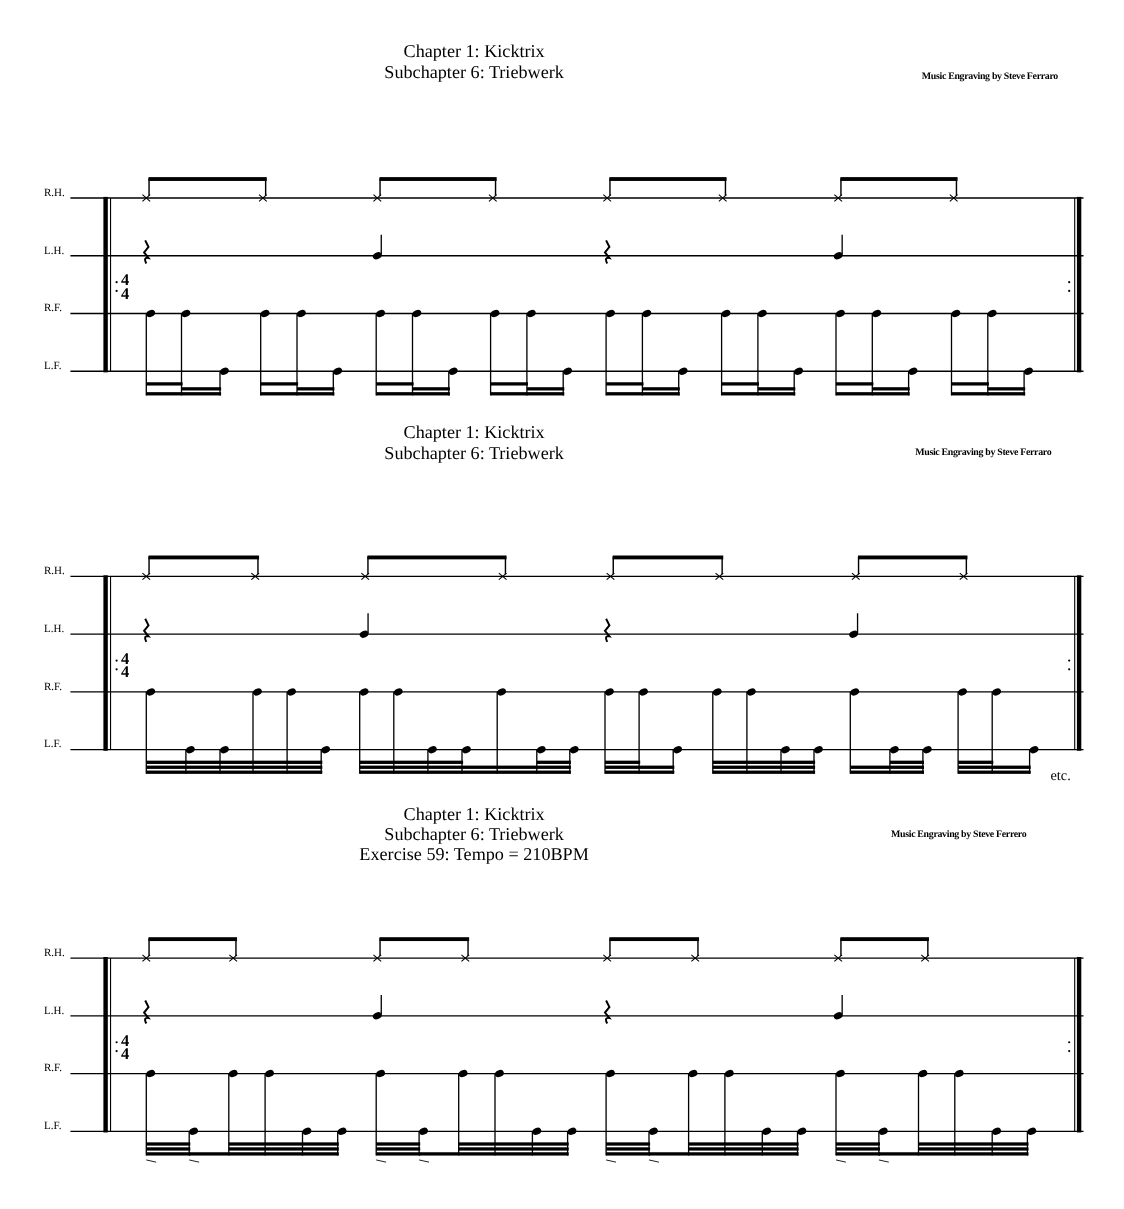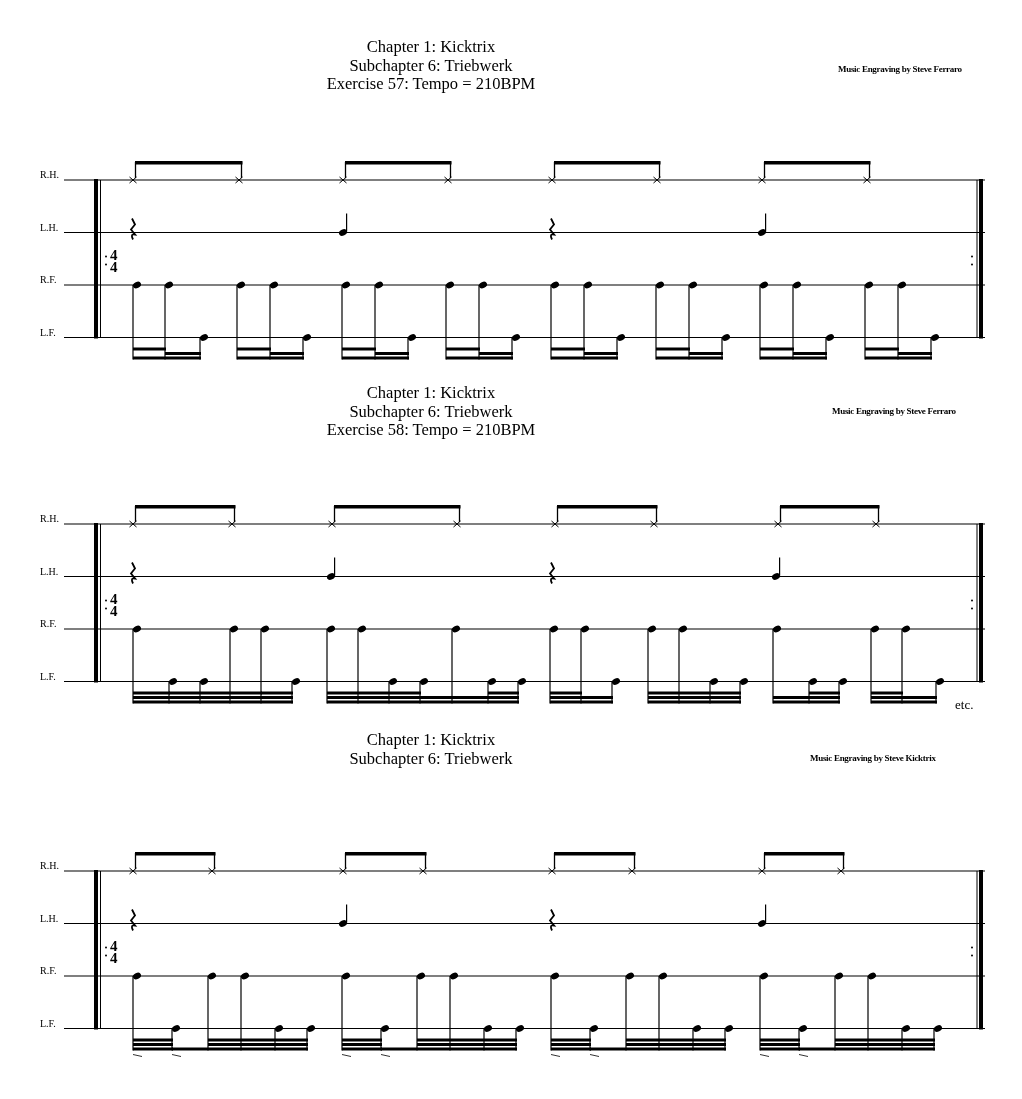--- a/index.html
+++ b/index.html
@@ -15,21 +15,20 @@
 </style>
 </head>
 <body>
 
 <div id="sheet">
 
   <div class="exercise" style="top: 38px;">
     <div class="header" style="top: 0px;">
       <div>Chapter 1: Kicktrix</div>
       <div>Subchapter 6: Triebwerk</div>
-      <div>Exercise 57: Tempo = 210BPM</div>
     </div>
     <div class="credit" style="left: 838px; top: 26px;">Music Engraving by Steve Ferraro</div>
     <svg class="staff-svg" width="1022" height="230" xmlns="http://www.w3.org/2000/svg" style="top: 112px;">
         <line x1="64" y1="30" x2="985" y2="30" stroke="#000" stroke-width="1.2"></line>
         <text x="40" y="28" class="lane-label">R.H.</text>
         <line x1="64" y1="82.5" x2="985" y2="82.5" stroke="#000" stroke-width="1.2"></line>
         <text x="40" y="80.5" class="lane-label">L.H.</text>
         <line x1="64" y1="135" x2="985" y2="135" stroke="#000" stroke-width="1.2"></line>
         <text x="40" y="133" class="lane-label">R.F.</text>
         <line x1="64" y1="187.5" x2="985" y2="187.5" stroke="#000" stroke-width="1.2"></line>
@@ -142,21 +141,20 @@
         <rect x="865" y="197.5" width="34" height="3" fill="#000"></rect>
         <rect x="898" y="202" width="34" height="3" fill="#000"></rect>
         <rect x="865" y="206.5" width="67" height="3" fill="#000"></rect>
       </svg>
   </div>
 
   <div class="exercise" style="top: 384px;">
     <div class="header" style="top: 0px;">
       <div>Chapter 1: Kicktrix</div>
       <div>Subchapter 6: Triebwerk</div>
-      <div>Exercise 58: Tempo = 210BPM</div>
     </div>
     <div class="credit" style="left: 832px; top: 22px;">Music Engraving by Steve Ferraro</div>
     <svg class="staff-svg" width="1022" height="230" xmlns="http://www.w3.org/2000/svg" style="top: 110px;">
         <line x1="64" y1="30" x2="985" y2="30" stroke="#000" stroke-width="1.2"></line>
         <text x="40" y="28" class="lane-label">R.H.</text>
         <line x1="64" y1="82.5" x2="985" y2="82.5" stroke="#000" stroke-width="1.2"></line>
         <text x="40" y="80.5" class="lane-label">L.H.</text>
         <line x1="64" y1="135" x2="985" y2="135" stroke="#000" stroke-width="1.2"></line>
         <text x="40" y="133" class="lane-label">R.F.</text>
         <line x1="64" y1="187.5" x2="985" y2="187.5" stroke="#000" stroke-width="1.2"></line>
@@ -271,22 +269,23 @@
         <rect x="871" y="202" width="66" height="3" fill="#000"></rect>
         <rect x="871" y="197.5" width="32" height="3" fill="#000"></rect>
       </svg>
     <div class="etc" style="left: 955px; top: 313px;">etc.</div>
   </div>
 
   <div class="exercise" style="top: 731px;">
     <div class="header" style="top: 0px;">
       <div>Chapter 1: Kicktrix</div>
       <div>Subchapter 6: Triebwerk</div>
+      <div>Exercise 59: Tempo = 210BPM</div>
     </div>
-    <div class="credit" style="left: 810px; top: 22px;">Music Engraving by Steve Kicktrix</div>
+    <div class="credit" style="left: 810px; top: 22px;">Music Engraving by Steve Ferrero</div>
     <svg class="staff-svg" width="1022" height="230" xmlns="http://www.w3.org/2000/svg" style="top: 110px;">
         <line x1="64" y1="30" x2="985" y2="30" stroke="#000" stroke-width="1.2"></line>
         <text x="40" y="28" class="lane-label">R.H.</text>
         <line x1="64" y1="82.5" x2="985" y2="82.5" stroke="#000" stroke-width="1.2"></line>
         <text x="40" y="80.5" class="lane-label">L.H.</text>
         <line x1="64" y1="135" x2="985" y2="135" stroke="#000" stroke-width="1.2"></line>
         <text x="40" y="133" class="lane-label">R.F.</text>
         <line x1="64" y1="187.5" x2="985" y2="187.5" stroke="#000" stroke-width="1.2"></line>
         <text x="40" y="185.5" class="lane-label">L.F.</text>
         <rect x="94" y="29" width="4" height="159.5" fill="#000"></rect>

